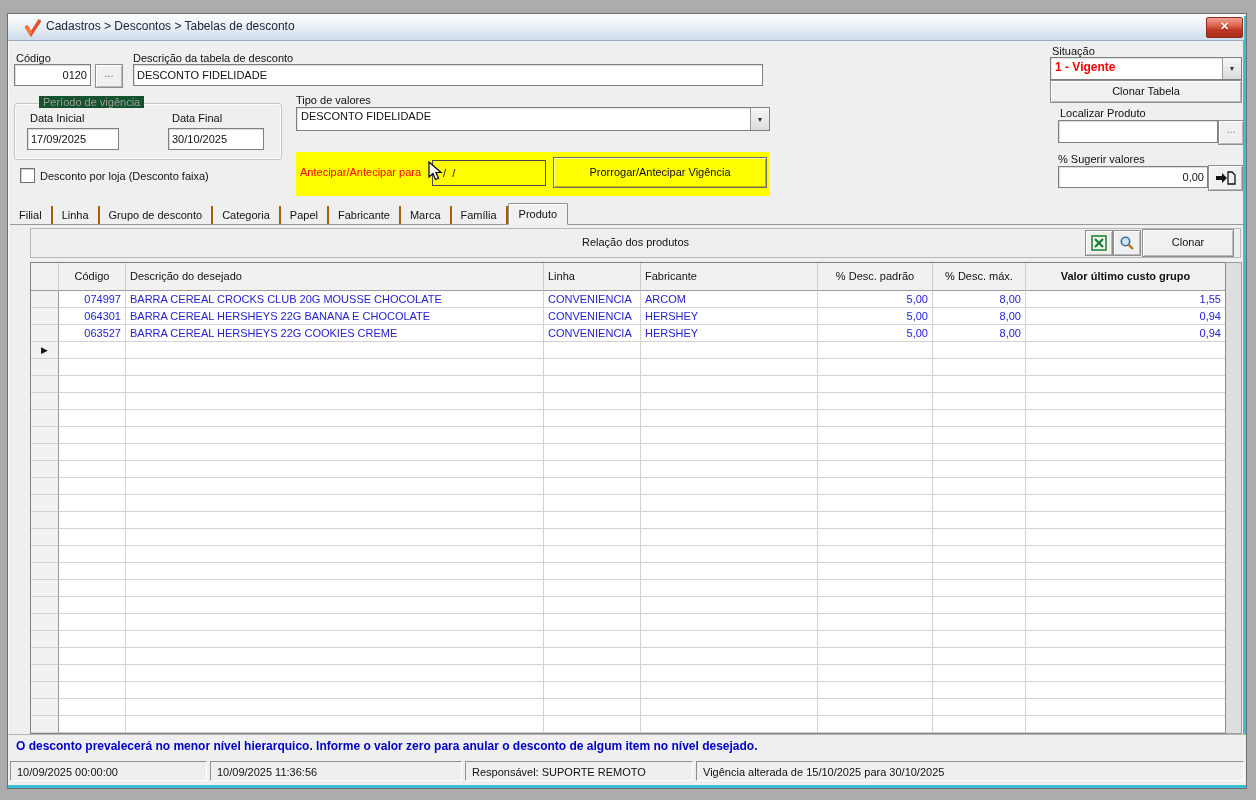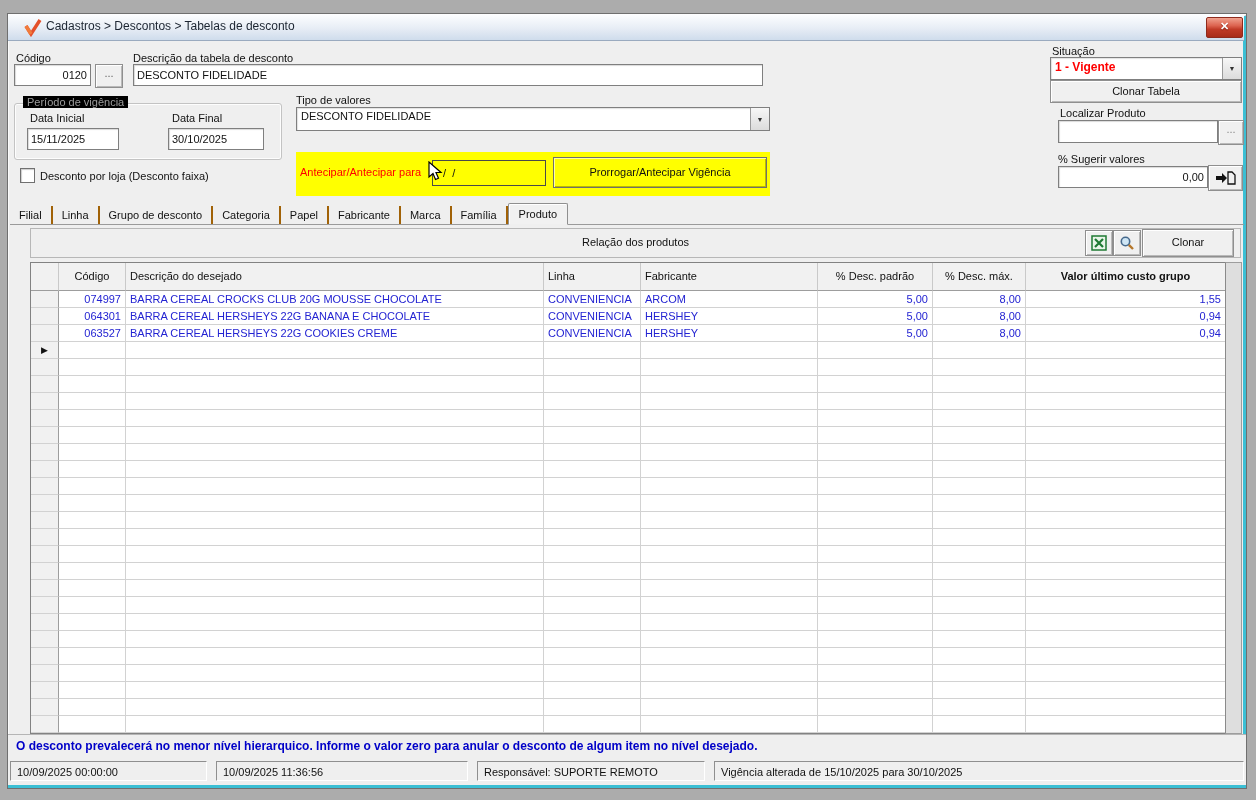--- a/index.html
+++ b/index.html
@@ -21,21 +21,21 @@
   .lbl{white-space:nowrap;}
   .tb{background:#fff;border:1px solid #7f7f7f;box-shadow:inset 1px 1px 1px rgba(0,0,0,.15);
       padding:0 3px;white-space:pre;overflow:hidden;}
   .btn{background:#f0f0f0;border:1px solid #8f8f8f;box-shadow:inset 1px 1px 0 #fff,inset -1px -1px 0 #b9b9b9;
       text-align:center;cursor:pointer;}
   .combo{background:#fff;border:1px solid #7f7f7f;box-shadow:inset 1px 1px 1px rgba(0,0,0,.12);display:flex;}
   .combo .val{flex:1;padding:2px 4px;white-space:nowrap;overflow:hidden;}
   .combo .dd{width:18px;background:linear-gradient(#f7f7f7,#dcdcdc);border-left:1px solid #9a9a9a;
       display:flex;align-items:center;justify-content:center;font-size:7px;color:#333;cursor:pointer;}
   .group{border:1px solid #c3c3c3;border-radius:3px;box-shadow:inset 0 0 0 1px #fdfdfd;}
-  .group-legend{position:absolute;top:-8px;left:8px;background:#000000;padding:0 4px;color:#9d9d9d;}
+  .group-legend{position:absolute;top:-8px;left:24px;background:#14532d;padding:0 4px;color:#9d9d9d;}
   .chk{width:13px;height:13px;background:#fff;border:1px solid #707070;box-shadow:inset 1px 1px 1px rgba(0,0,0,.2);}
   
   #tabs{left:10px;top:200px;width:1234px;height:24px;display:flex;align-items:flex-end;
         border-bottom:1px solid #9a9a9a;}
   .tab{padding:3px 9px 3px;border-right:2px solid #a16207;color:#111;cursor:pointer;white-space:nowrap;}
   .tab.active{border:1px solid #8f8f8f;border-bottom:1px solid #efefef;background:#f1f1f1;border-radius:2px 2px 0 0;
         margin-bottom:-1px;padding:4px 10px 4px;box-shadow:inset 1px 1px 0 #fff;}
   
   #grid-caption{left:30px;top:228px;width:1209px;height:28px;border:1px solid #b7b7b7;
         text-align:center;line-height:27px;background:#efefef;}
@@ -54,21 +54,21 @@
   
   #yellow-band{left:296px;top:152px;width:474px;height:44px;background:#ffff00;}
   #prorrogar-label{left:300px;top:166px;color:#ff0000;}
   #prorrogar-date{left:432px;top:160px;width:104px;height:24px;background:#ffff00;border:1px solid #4a4a4a;
        line-height:24px;padding:0 4px;white-space:pre;}
   #prorrogar-btn{left:553px;top:157px;width:212px;height:29px;background:#ffff00;border:1px solid #6f6f6f;
        box-shadow:inset 1px 1px 0 #ffffa0,inset -1px -1px 0 #b9b900;line-height:28px;text-align:center;cursor:pointer;}
   
   #notice{left:8px;top:734px;width:1238px;height:23px;border-top:1px solid #b5b5b5;background:#efefef;
        color:#0000c8;font-weight:bold;font-size:12px;line-height:22px;padding-left:8px;box-sizing:border-box;}
-  #statusbar{left:8px;top:757px;width:1238px;height:28px;background:#efefef;display:flex;gap:9px;
+  #statusbar{left:8px;top:757px;width:1238px;height:28px;background:#efefef;display:flex;gap:3px;
        align-items:center;padding:2px 2px;box-sizing:border-box;}
   .st-panel{height:20px;line-height:20px;padding:0 6px;border:1px solid;border-color:#8f8f8f #fff #fff #8f8f8f;
        white-space:nowrap;overflow:hidden;box-sizing:border-box;}
   
   .iconbtn{display:flex;align-items:center;justify-content:center;}
 </style>
 </head>
 <body>
 
 <div class="abs" id="win"></div>
@@ -105,21 +105,21 @@
   <svg width="20" height="14">
     <polygon points="0,5 6,5 6,2 11,7 6,12 6,9 0,9" fill="#111"></polygon>
     <path d="M12,1 h4 l3,3 v9 h-7 z" fill="none" stroke="#111" stroke-width="1.3"></path>
   </svg>
 </div>
 
 <div class="abs group" style="left:14px;top:103px;width:266px;height:55px">
   <span class="group-legend">Período de vigência</span>
 </div>
 <div class="abs lbl" style="left:30px;top:112px">Data Inicial</div>
-<div class="abs tb" style="left:27px;top:128px;width:84px;height:20px;line-height:20px">15/11/2025</div>
+<div class="abs tb" style="left:27px;top:128px;width:84px;height:20px;line-height:20px">17/09/2025</div>
 <div class="abs lbl" style="left:172px;top:112px">Data Final</div>
 <div class="abs tb" style="left:168px;top:128px;width:88px;height:20px;line-height:20px">30/10/2025</div>
 
 <div class="abs lbl" style="left:296px;top:94px">Tipo de valores</div>
 <div class="abs combo" style="left:296px;top:107px;width:472px;height:22px">
   <div class="val">DESCONTO FIDELIDADE</div>
   <div class="dd">▼</div>
 </div>
 
 <div class="abs" id="yellow-band"></div>

